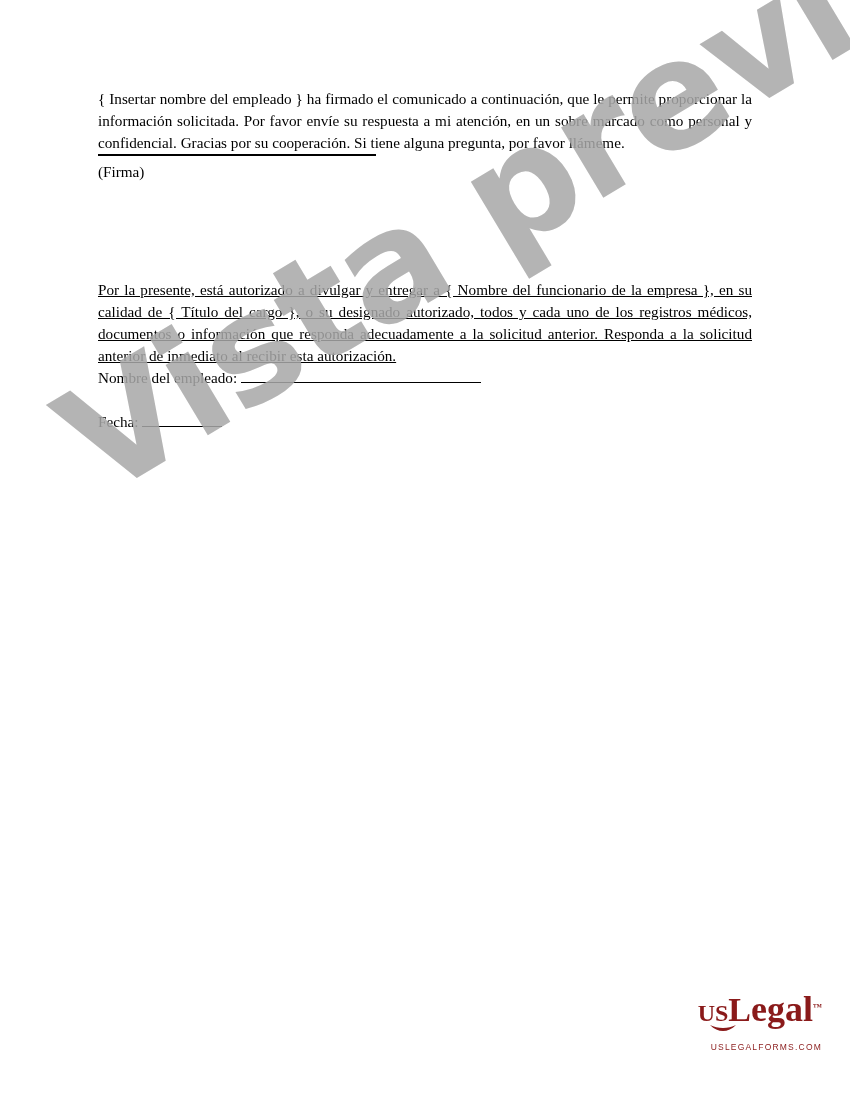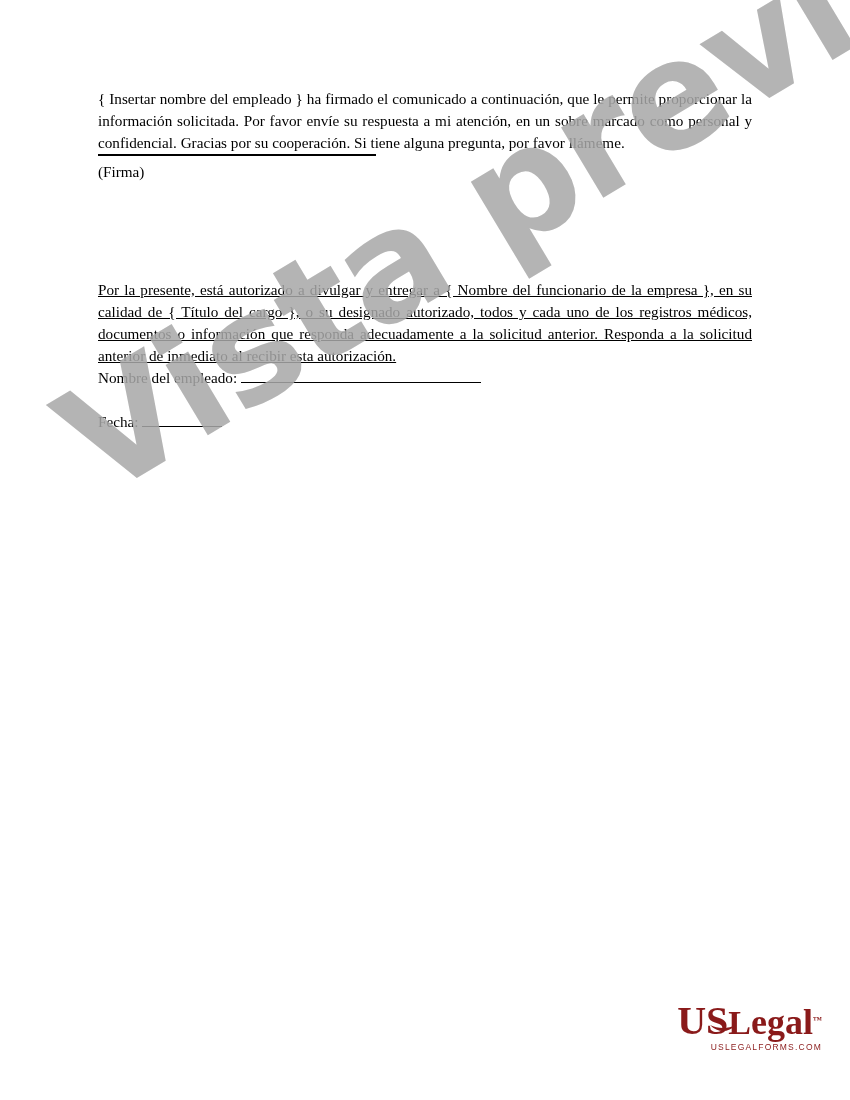--- a/index.html
+++ b/index.html
@@ -135,39 +135,39 @@
   .logo-main {
     font-family: "Liberation Serif", serif;
     font-size: 30px;
     color: #8a1a1a;
     font-weight: bold;
     letter-spacing: 0px;
     line-height: 30px;
     white-space: nowrap;
   }
   .logo-main .us {
-    font-size: 40px;
+    font-size: 24px;
   }
   .logo-main .l-big {
     font-size: 34px;
   }
   .logo-main .egal {
     font-size: 36px;
   }
   .logo-tm {
     font-size: 9px;
     vertical-align: super;
     color: #8a1a1a;
   }
   .logo-sub {
     font-family: "Liberation Sans", sans-serif;
     font-size: 8.5px;
     color: #8a1a1a;
     letter-spacing: 1.2px;
-    margin-top: 3px;
+    margin-top: 14px;
     white-space: nowrap;
   }
   .logo-swoosh {
     position: absolute;
     right: 86px;
     bottom: 18px;
     width: 26px;
     height: 10px;
   }
 </style>

